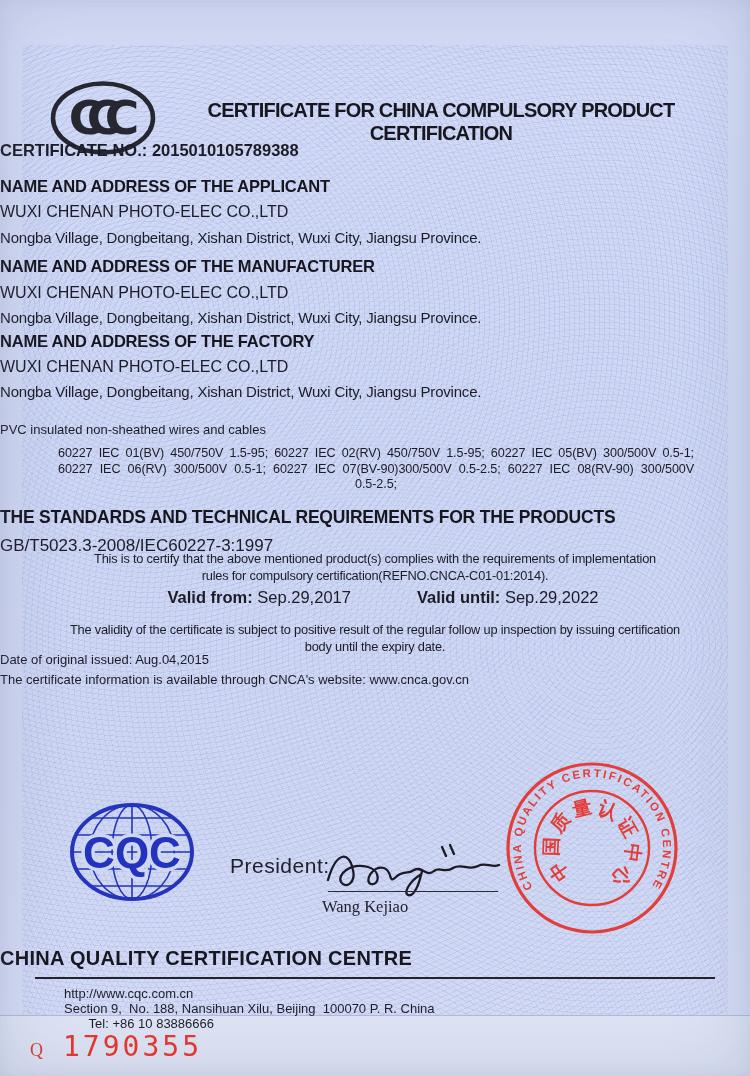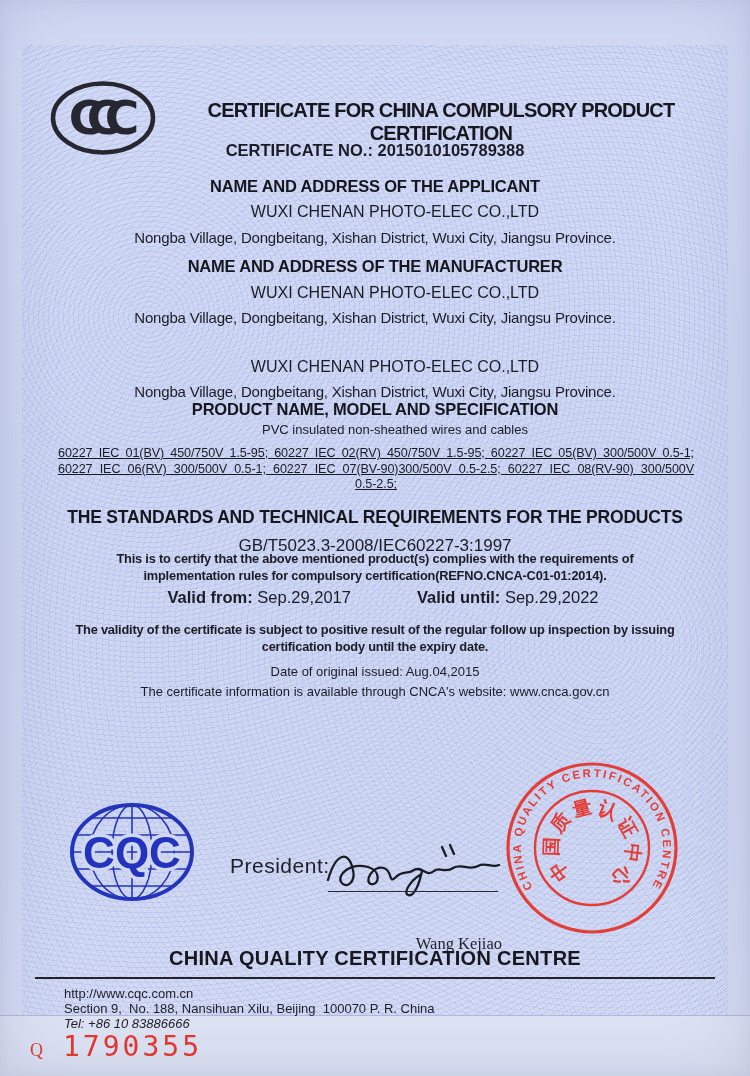--- a/index.html
+++ b/index.html
@@ -17,53 +17,53 @@
   }
   .bottom-strip{
     position:absolute; left:0; right:0; bottom:0; height:60px;
     background:#dde3f3; border-top:1px solid rgba(140,152,196,0.55);
   }
   .page::after{
     content:""; position:absolute; inset:0; pointer-events:none;
     box-shadow:inset 0 0 70px rgba(96,106,150,0.20), inset 0 0 14px rgba(118,128,170,0.12);
   }
   .abs{position:absolute;}
-  .center{left:0; right:0; text-align:center;}
+  .center{left:0; right:0; text-align:left;}
   .heading{font-weight:bold; font-size:16.5px; letter-spacing:-0.2px; color:#16161f;}
-  .value-lg{font-size:16px;padding-left:40px;}
+  .value-lg{font-size:16px;}
   .addr{font-size:15px; letter-spacing:-0.2px;}
   .title{
     left:140px; right:8px; top:99px; text-align:center;
     font-weight:bold; font-size:20px; letter-spacing:-0.8px; color:#17171f;
   }
   .certno{top:141px; font-weight:bold; font-size:16.5px;}
   .models{
     left:58px; right:56px; top:446px; font-size:12.6px; line-height:15.6px;
-    text-align:justify; text-align-last:center; letter-spacing:-0.1px; word-spacing:2.5px;text-decoration:underline;
+    text-align:justify; text-align-last:center; letter-spacing:-0.1px; word-spacing:2.5px;
   }
-  .bold-note{font-weight:bold; font-size:12.8px; line-height:16.5px; letter-spacing:-0.2px;}
+  .bold-note{font-weight:normal; font-size:12.8px; line-height:16.5px; letter-spacing:-0.2px;}
   .valid-row{top:588px; display:flex; justify-content:center; gap:66px; font-size:16.5px;padding-left:16px;}
   .valid-row b{font-weight:bold;}
-  .small-line{font-size:13px;margin-top:12px;}
+  .small-line{font-size:13px;}
   .footer-org{top:947px; font-weight:bold; font-size:20px; letter-spacing:0.3px; color:#17171f;}
   .footer-rule{left:35px; right:35px; top:977px; height:0; border-top:2px solid #23232d;}
   .footer-row{
     left:0; right:0; top:986px; display:flex; align-items:baseline;
     font-size:13px; color:#1e1e29;flex-direction:column;
   }
   .footer-web{margin-left:64px; width:190px;}
   .footer-addr{flex:1; text-align:center; white-space:pre-wrap;}
-  .footer-tel{margin-right:82px; width:150px; font-style:italic;}
+  .footer-tel{margin-right:82px; width:150px; text-align:right;}
   .serial{left:30px; top:1030px; display:flex; align-items:baseline; gap:20px;}
   .serial-q{font-family:"Liberation Serif", serif; font-size:18px; color:#e03a2e;}
   .serial-num{font-family:"DejaVu Sans Mono", monospace; font-size:28px; letter-spacing:3px; color:#e8362b;}
   .president{left:230px; top:854px; font-size:21px; letter-spacing:0.5px; color:#202029;}
   .sig-line{left:328px; top:891px; width:170px; border-top:1.6px solid #2a2a33;}
-  .sig-name{left:322px; top:897px; width:180px; text-align:right;
-    font-family:"Liberation Serif", serif; font-size:16.5px; color:#23232e;margin-top:37px;}
+  .sig-name{left:322px; top:897px; width:180px; text-align:left;
+    font-family:"Liberation Serif", serif; font-size:16.5px; color:#23232e;}
   .stamp{opacity:0.93;}
 </style>
 </head>
 <body>
 
 <div class="page">
   <div class="guilloche"></div>
   <div class="bottom-strip"></div>
 
   <svg class="abs" style="left:48px; top:78px;" width="110" height="80" viewBox="0 0 110 80">
@@ -82,24 +82,24 @@
   </div>
 
   <div class="abs center heading" style="top:177px">NAME AND ADDRESS OF THE APPLICANT</div>
   <div class="abs center value-lg" style="top:203px">WUXI CHENAN PHOTO-ELEC CO.,LTD</div>
   <div class="abs center addr" style="top:229px">Nongba Village, Dongbeitang, Xishan District, Wuxi City, Jiangsu Province.</div>
 
   <div class="abs center heading" style="top:257px">NAME AND ADDRESS OF THE MANUFACTURER</div>
   <div class="abs center value-lg" style="top:284px">WUXI CHENAN PHOTO-ELEC CO.,LTD</div>
   <div class="abs center addr" style="top:309px">Nongba Village, Dongbeitang, Xishan District, Wuxi City, Jiangsu Province.</div>
 
+  <div class="abs center heading" style="top:332px">NAME AND ADDRESS OF THE FACTORY</div>
   <div class="abs center value-lg" style="top:358px">WUXI CHENAN PHOTO-ELEC CO.,LTD</div>
   <div class="abs center addr" style="top:383px">Nongba Village, Dongbeitang, Xishan District, Wuxi City, Jiangsu Province.</div>
 
-  <div class="abs center heading" style="top:400px">PRODUCT NAME, MODEL AND SPECIFICATION</div>
   <div class="abs center value-lg" style="top:422px; font-size:13px">PVC insulated non-sheathed wires and cables</div>
   <div class="abs models">60227 IEC 01(BV) 450/750V 1.5-95; 60227 IEC 02(RV) 450/750V 1.5-95; 60227 IEC 05(BV) 300/500V 0.5-1; 60227 IEC 06(RV) 300/500V 0.5-1; 60227 IEC 07(BV-90)300/500V 0.5-2.5; 60227 IEC 08(RV-90) 300/500V 0.5-2.5;</div>
 
   <div class="abs center heading" style="top:507px; font-size:17.5px">THE STANDARDS AND TECHNICAL REQUIREMENTS FOR THE PRODUCTS</div>
   <div class="abs center" style="top:536px; font-size:17px">GB/T5023.3-2008/IEC60227-3:1997</div>
 
   <div class="abs bold-note" style="top:551px; left:85px; right:85px; text-align:center;">This is to certify that the above mentioned product(s) complies with the requirements of implementation rules for compulsory certification(REFNO.CNCA-C01-01:2014).</div>
 
   <div class="abs center valid-row">
     <span>

